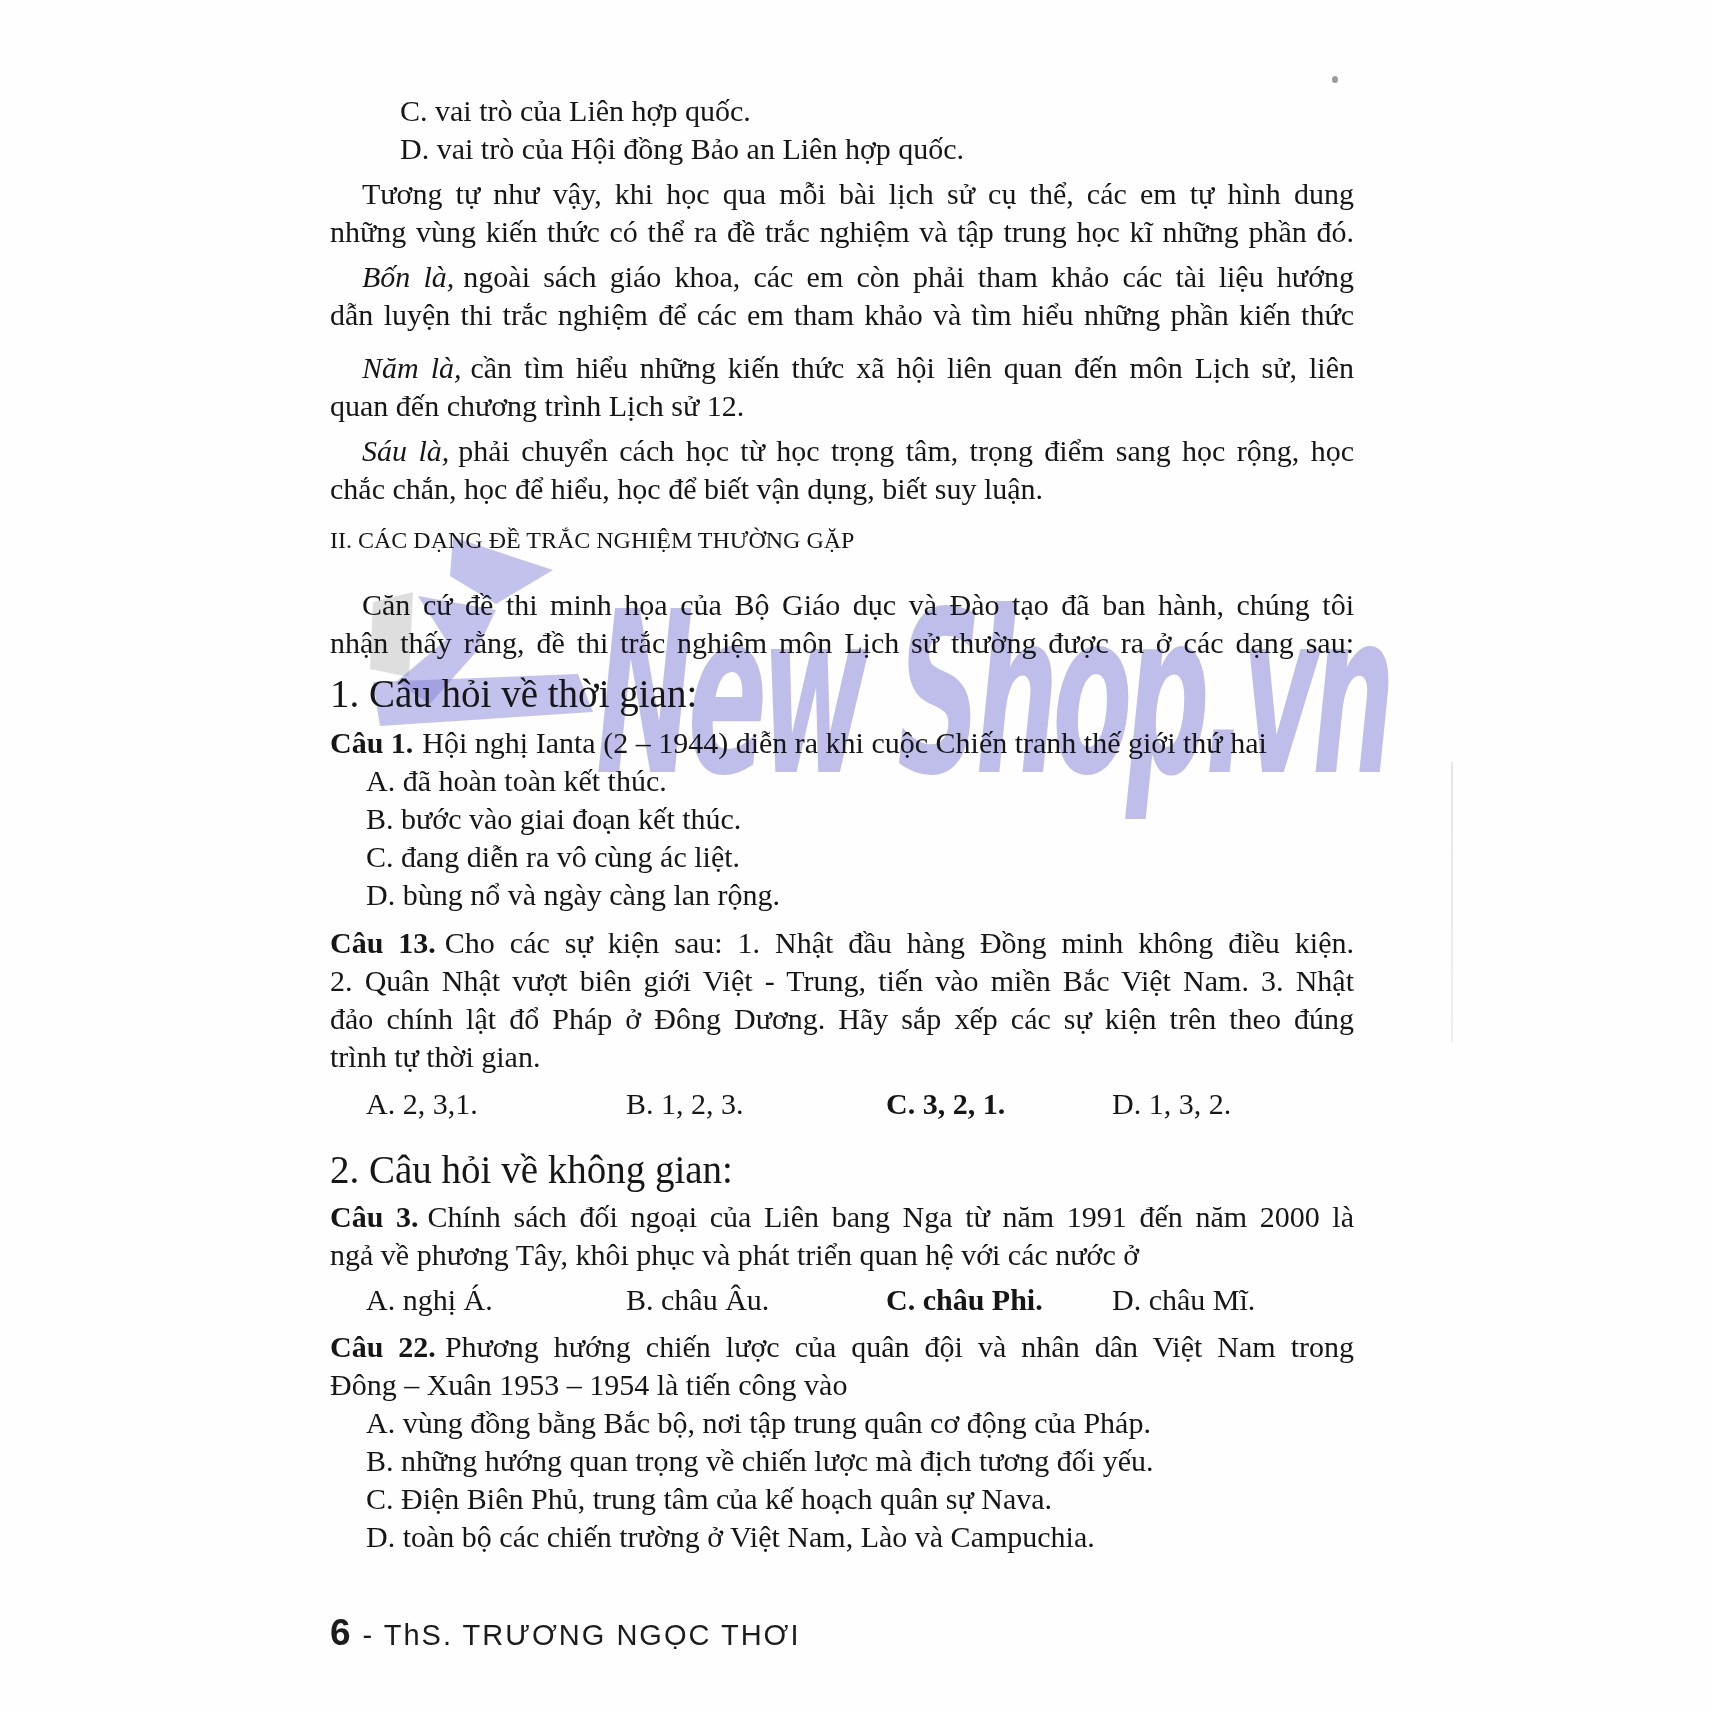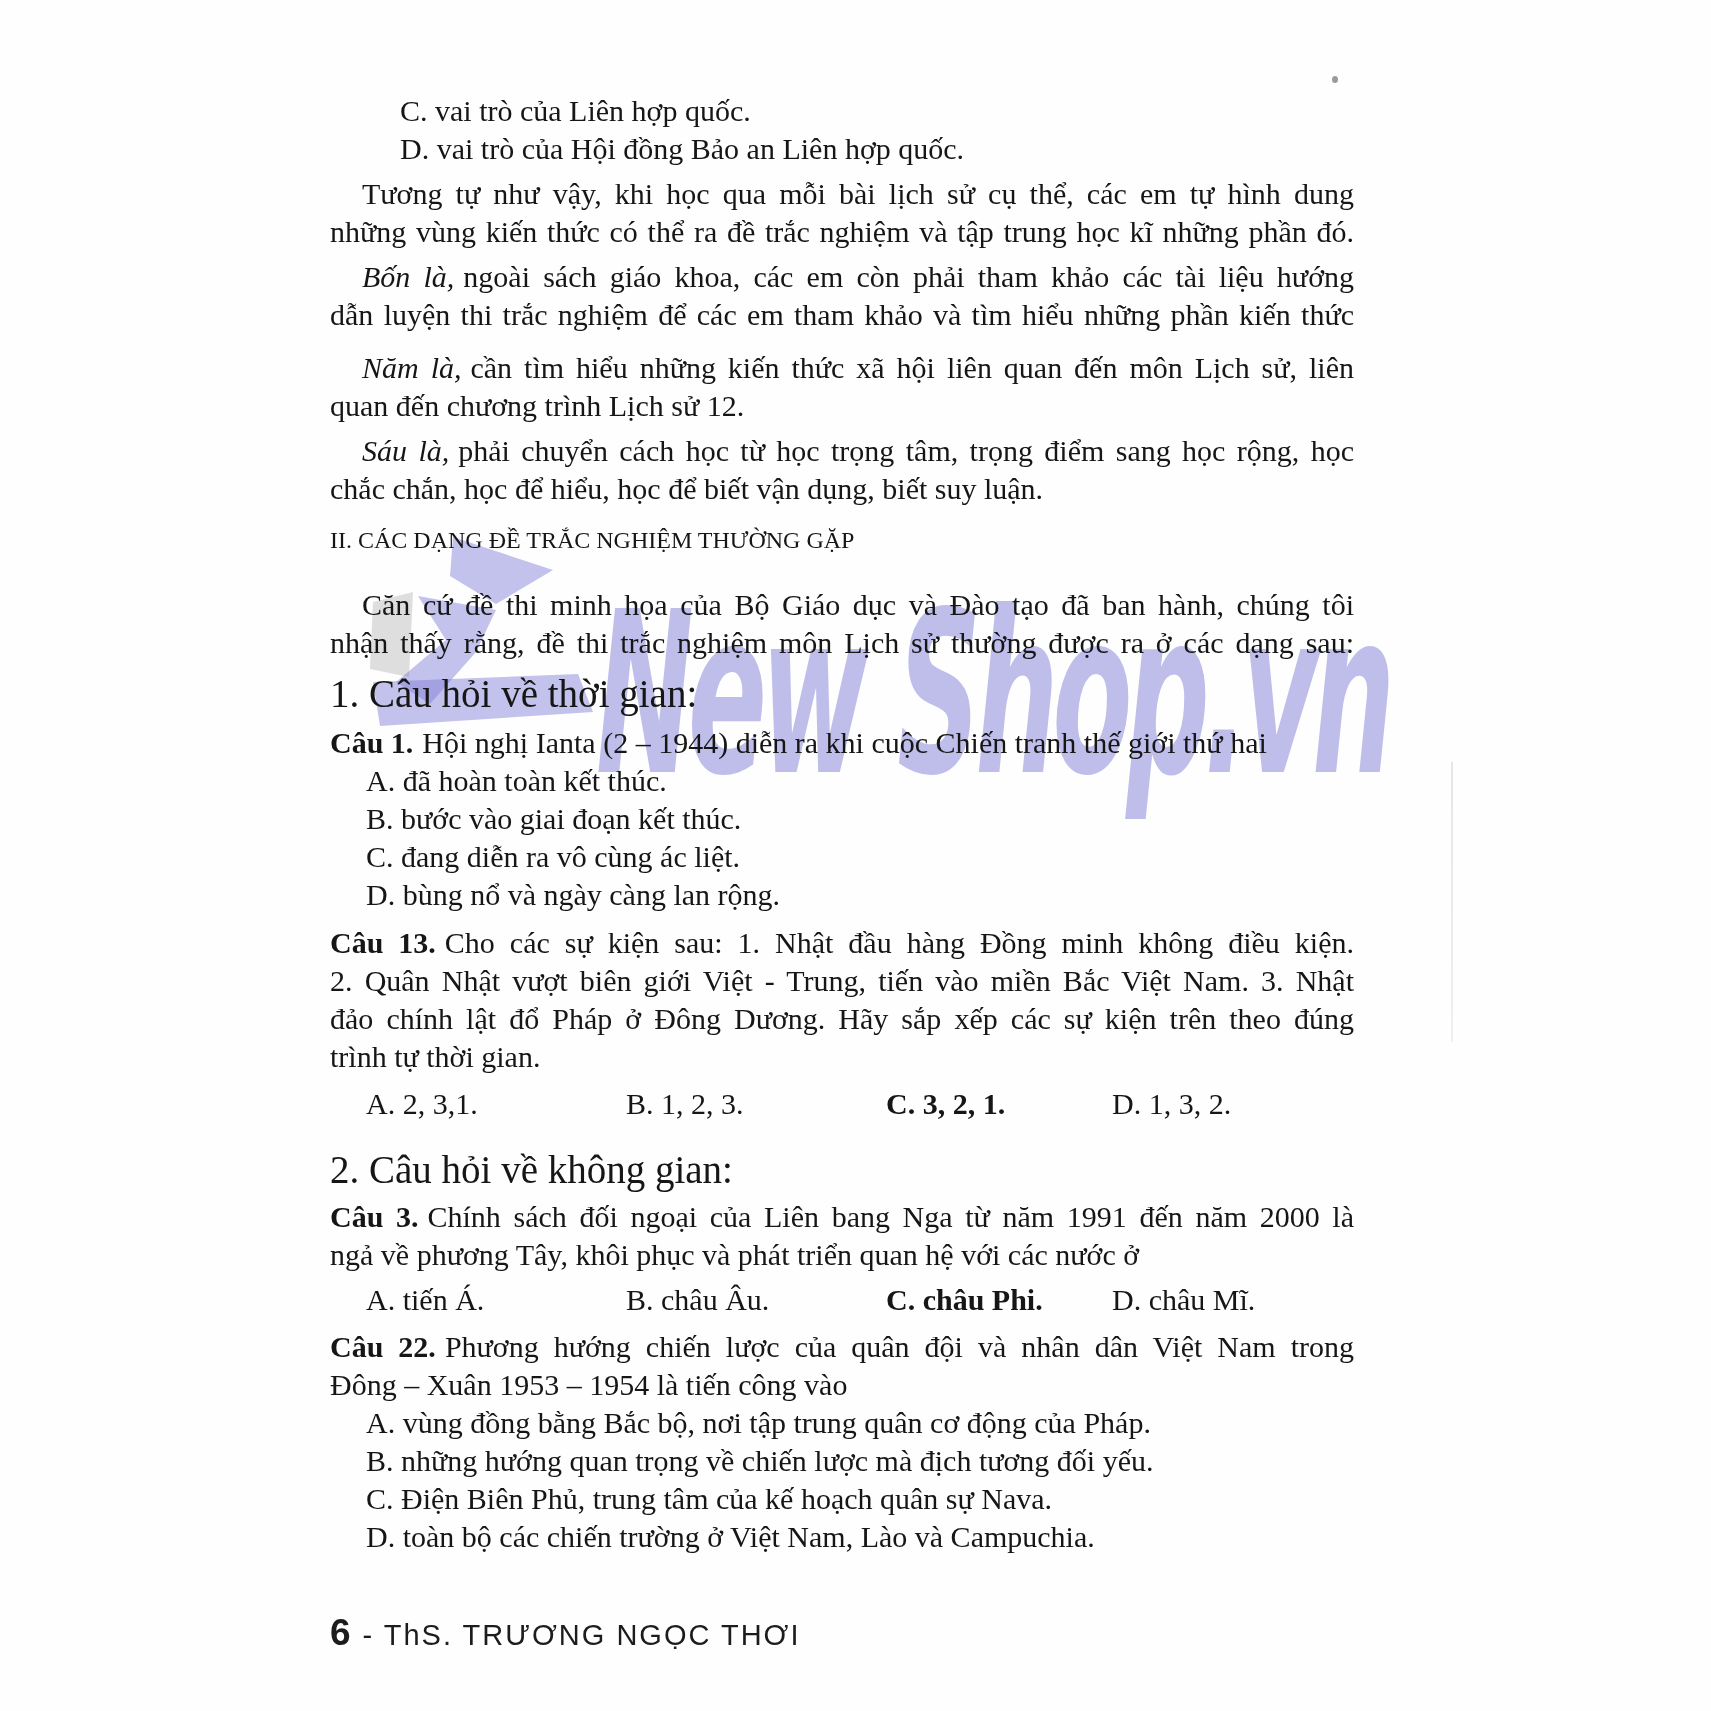--- a/index.html
+++ b/index.html
@@ -114,21 +114,21 @@
         <span>D. 1, 3, 2.</span>
       </div>
     </div>
 
     <div class="h3" style="margin-top:24px">2. Câu hỏi về không gian:</div>
 
     <div style="margin-top:6px">
       <div class="line jl"><span class="qlabel">Câu 3.</span><span>Chính sách đối ngoại của Liên bang Nga từ năm 1991 đến năm 2000 là</span></div>
       <div class="line">ngả về phương Tây, khôi phục và phát triển quan hệ với các nước ở</div>
       <div class="optrow" style="margin-top:6px">
-        <span class="t1">A. tiến Á.</span>
+        <span class="t1">A. nghị Á.</span>
         <span class="t2">B. châu Âu.</span>
         <span class="t3">C. châu Phi.</span>
         <span>D. châu Mĩ.</span>
       </div>
     </div>
 
     <div style="margin-top:8px">
       <div class="line jl"><span class="qlabel">Câu 22.</span><span>Phương hướng chiến lược của quân đội và nhân dân Việt Nam trong</span></div>
       <div class="line">Đông – Xuân 1953 – 1954 là tiến công vào</div>
       <div class="line opt">A. vùng đồng bằng Bắc bộ, nơi tập trung quân cơ động của Pháp.</div>

